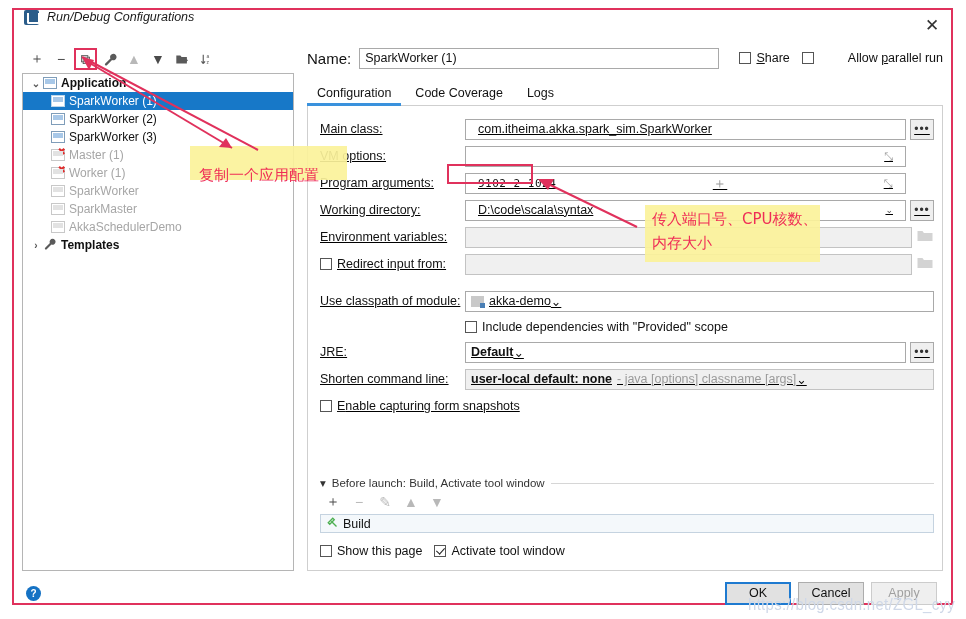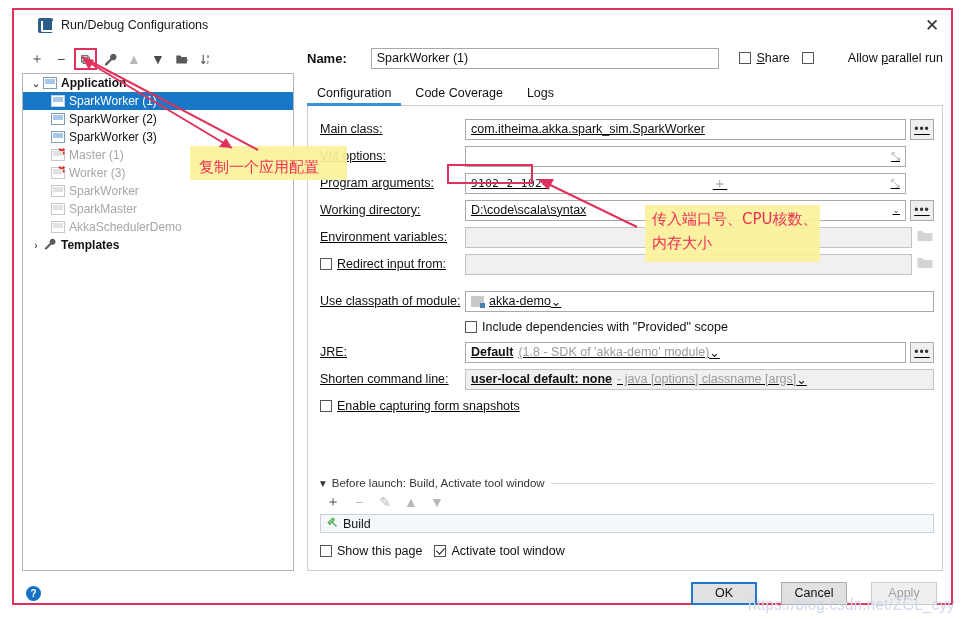--- a/index.html
+++ b/index.html
@@ -33,24 +33,25 @@
     background: #ffffff;
     display: flex;
     flex-direction: column;
   }
 
   
   .titlebar {
     height: 30px;
     position: relative;
     display: flex;
-    align-items: center;
-    padding-left: 24px;
+    align-items: flex-start;
+    padding-left: 10px;
     background: #ffffff;
     flex: 0 0 auto;
+    font-style: italic;
   }
   .title-icon {
     width: 15px; height: 15px;
     background: #2b5d8a;
     border-radius: 2px;
     margin-right: 8px;
     position: relative;
     flex: 0 0 auto;
   }
   .title-icon::before {
@@ -188,23 +189,22 @@
     flex-direction: column;
     min-width: 0;
   }
   .name-row {
     display: flex;
     align-items: center;
     height: 24px;
     margin-bottom: 10px;
   }
   .name-label {
-    font-size: 13px; color: #111;
-    margin-right: 24px;
-    font-weight: bold;
+    font-size: 15px; color: #111;
+    margin-right: 8px;
   }
   .name-input {
     width: 452px; height: 21px;
     border: 1px solid #a9a9a9;
     background: #ffffff;
     font-size: 12.5px;
     color: #111;
     padding: 0 5px;
     line-height: 19px;
     font-family: "Liberation Sans", sans-serif;
@@ -291,21 +291,21 @@
     align-items: center;
     min-width: 0;
   }
   .ti {
     flex: 1 1 auto;
     height: 21px;
     border: 1px solid #a9a9a9;
     background: #ffffff;
     font-size: 12.5px;
     color: #111;
-    padding: 0 5px;
+    padding: 0 12px;
     line-height: 19px;
     min-width: 0;
     display: flex;
     align-items: center;
     white-space: nowrap;
     overflow: hidden;
     position: relative;
   }
   .ti.disabled { background: #f0f0f0; border-color: #c3c3c3; }
   .ti.mono {
@@ -454,21 +454,21 @@
     color: #fff;
     font-size: 10px;
     font-weight: bold;
     display: flex; align-items: center; justify-content: center;
     cursor: pointer;
     font-family: "Liberation Sans", sans-serif;
   }
   .footer-btns {
     margin-left: auto;
     display: flex;
-    gap: 24px;
+    gap: 7px;
     align-items: center;
   }
   .fbtn {
     width: 66px; height: 23px;
     border: 1px solid #adadad;
     background: #e1e1e1;
     font-size: 12.5px;
     color: #111;
     display: flex; align-items: center; justify-content: center;
     cursor: pointer;
@@ -595,21 +595,21 @@
             <span class="node-ico ico-app faded">
                 <span class="err-x">✖</span>
               </span>
             <span>Master (1)</span>
           </div>
           <div class="trow grey">
             <span class="indent"></span>
             <span class="node-ico ico-app faded">
                 <span class="err-x">✖</span>
               </span>
-            <span>Worker (3)</span>
+            <span>Worker (1)</span>
           </div>
           <div class="trow grey">
             <span class="indent"></span>
             <span class="node-ico ico-app faded"></span>
             <span>SparkWorker</span>
           </div>
           <div class="trow grey">
             <span class="indent"></span>
             <span class="node-ico ico-app faded"></span>
             <span>SparkMaster</span>
@@ -745,21 +745,20 @@
               <span class="cbox"></span>
               <span>Include dependencies with "Provided" scope</span>
             </span>
           </div>
 
           <div class="frow">
             <span class="flabel">JRE:</span>
             <span class="fctl">
               <span class="combo white">
                 <span class="strong">Default</span>
-                <span class="sub">(1.8 - SDK of 'akka-demo' module)</span>
                 <span class="caret">⌄</span>
               </span>
               <span class="btn-dots">•••</span>
             </span>
           </div>
 
           <div class="frow">
             <span class="flabel">Shorten command line:</span>
             <span class="fctl">
               <span class="combo">
@@ -832,21 +831,21 @@
       <span class="help-ico">?</span>
       <span class="footer-btns">
         <span class="fbtn primary">OK</span>
         <span class="fbtn">Cancel</span>
         <span class="fbtn disabled">Apply</span>
       </span>
     </div>
   </div>
 
   <div class="hl" style="left:190px; top:146px; width:157px; height:34px;"></div>
-  <div class="ann-txt" style="left:199px; top:157px;">复制一个应用配置</div>
+  <div class="ann-txt" style="left:199px; top:165px;">复制一个应用配置</div>
 
   <div class="hl" style="left:645px; top:205px; width:175px; height:57px;"></div>
   <div class="ann-txt" style="left:652px; top:209px;">传入端口号、CPU核数、</div>
   <div class="ann-txt" style="left:652px; top:233px;">内存大小</div>
 
   <div class="red-box" style="left:447px; top:164px; width:86px; height:20px;"></div>
 
   <svg class="arrows">
 
     <line x1="258" y1="150" x2="82" y2="57" stroke="#e0315c" stroke-width="2"></line>

